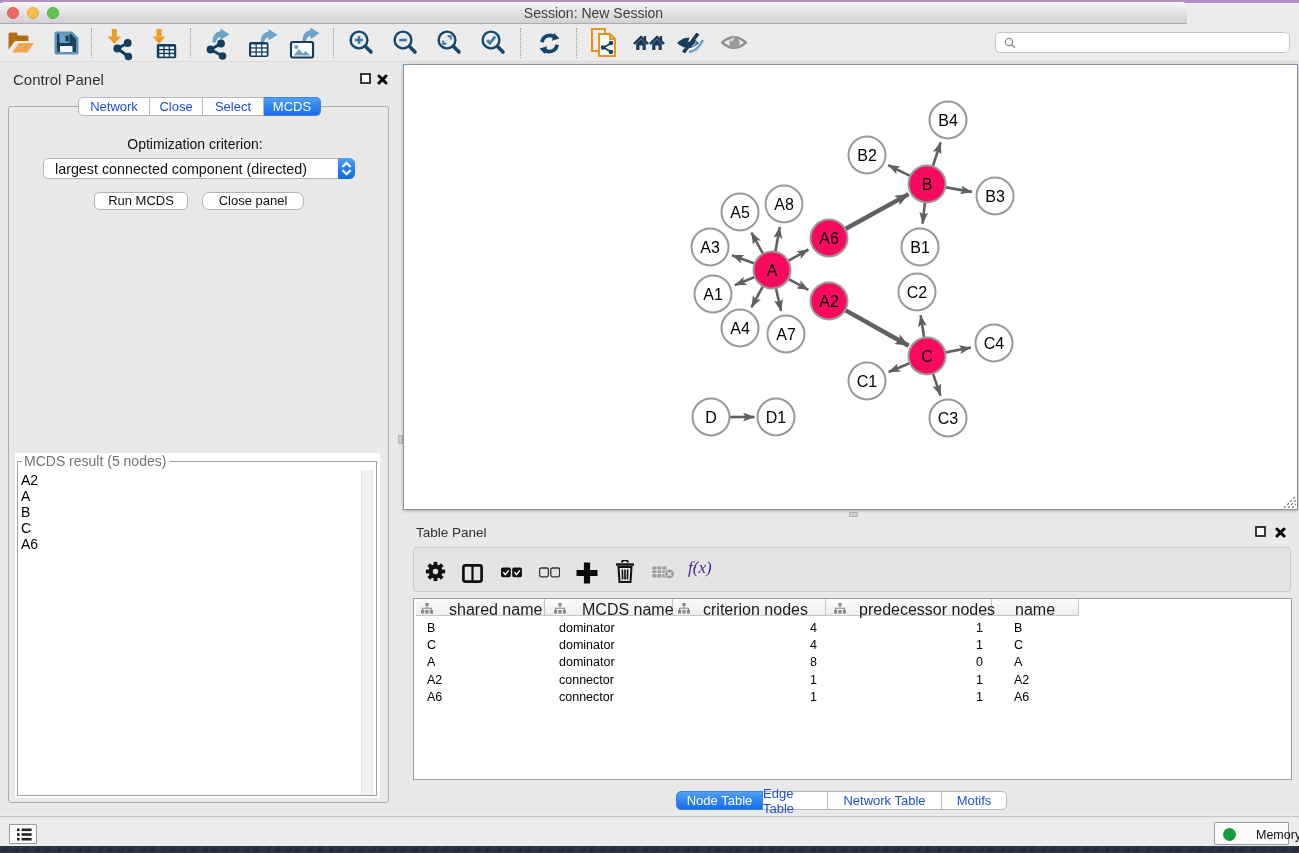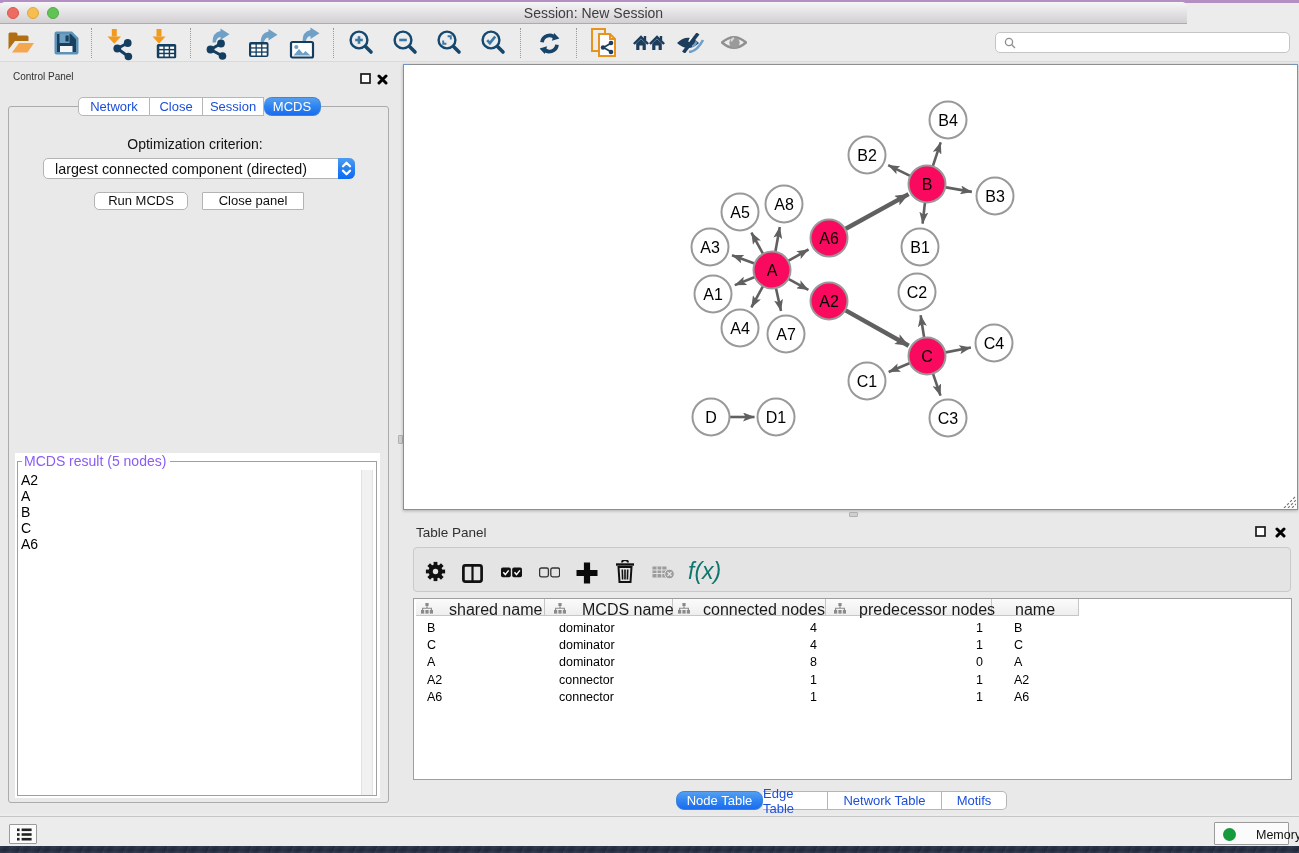--- a/index.html
+++ b/index.html
@@ -7,21 +7,21 @@
   font-family:"Liberation Sans", sans-serif; background:#ECECEC; }
 .abs { position:absolute; }
 .tl { border-radius:50%; width:12px; height:12px; position:absolute; top:4.5px; }
 svg { display:block; }
 .icon { position:absolute; }
 .tabseg { position:absolute; display:flex; height:19px; font-size:13px; }
 .tabseg div { background:#fff; border:1px solid #B6B6B6; border-left:none;
   display:flex; align-items:center; justify-content:center; color:#1d4ed8; }
 .tabseg div:first-child { border-left:1px solid #B6B6B6; border-radius:5px 0 0 5px; }
 .tabseg div:last-child { border-radius:0 5px 5px 0; }
-.tabseg div.sel { background:linear-gradient(180deg,#559FF1 0%,#3287EF 45%,#1A6CF1 100%); color:#fff; border-color:#3D85D8;border-radius:8px; }
+.tabseg div.sel { background:linear-gradient(180deg,#559FF1 0%,#3287EF 45%,#1A6CF1 100%); color:#fff; border-color:#3D85D8; }
 
 .ht { font-size:16px; color:#1a1a1a; }
 .rowtxt { font-size:12.5px; color:#000; line-height:17.2px; }
 </style>
 </head>
 <body>
 
 <div class="abs" style="left:0;top:0;width:1299px;height:3px;background:#B38FC4"></div>
 
 <div class="abs" style="left:0;top:2px;width:1187px;height:22px;background:linear-gradient(180deg,#F7F6F7 0%,#E2E0E2 55%,#D2D0D2 100%);border-bottom:1px solid #ACACAC;border-radius:5px 5px 0 0">
@@ -192,55 +192,55 @@
 </svg>
 
 <svg class="icon" style="left:721px;top:34px" width="26" height="17" viewBox="0 0 26 17">
  <path d="M1,8.5 Q13,-2 25,8.5 Q13,19 1,8.5 z" fill="none" stroke="#909090" stroke-width="2.4"></path>
  <circle cx="13.5" cy="8.8" r="5.2" fill="#9A9A9A"></circle>
  <path d="M10.5,7.5 a3.5,3.5 0 0 1 2.6,-3.4" fill="none" stroke="#D9D9D9" stroke-width="1.8"></path>
 </svg>
 
 <div class="abs" style="left:0;top:62px;width:1299px;height:752px;background:#E9E9E9"></div>
 
-<div class="abs" style="left:13px;top:70.5px;font-size:10px;color:#303030">Control Panel</div>
+<div class="abs" style="left:13px;top:70.5px;font-size:15px;color:#303030">Control Panel</div>
 <svg class="icon" style="left:359.5px;top:72.5px" width="11" height="11" viewBox="0 0 11 11">
     <rect x="1" y="1" width="9" height="9" fill="#fff" stroke="#1a1a1a" stroke-width="1.7"></rect>
   </svg>
 <svg class="icon" style="left:377px;top:73.5px" width="11" height="11" viewBox="0 0 11 11">
     <path d="M2,2 L9,9 M9,2 L2,9" stroke="#000" stroke-width="3" stroke-linecap="round"></path>
   </svg>
 
 <div class="abs" style="left:8px;top:106px;width:381px;height:697px;border:1px solid #ABABAB;border-radius:3px"></div>
 
 <div class="tabseg" style="left:78px;top:97px">
   <div style="width:72px">Network</div>
   <div style="width:53px">Close</div>
-  <div style="width:61px">Session</div>
+  <div style="width:61px">Select</div>
   <div class="sel" style="width:57px">MCDS</div>
 </div>
 
 <div class="abs" style="left:0;top:136px;width:390px;text-align:center;font-size:14px;color:#111">Optimization criterion:</div>
 
 <div class="abs" style="left:43px;top:158px;width:312px;height:21px;background:#fff;border:1px solid #B3B3B3;border-radius:5px">
   <div class="abs" style="left:11px;top:2px;font-size:14.3px;color:#111">largest connected component (directed)</div>
   <div class="abs" style="right:-1px;top:-1px;width:17px;height:21px;border-radius:0 6px 6px 0;background:linear-gradient(180deg,#4C9EF3 0%,#2A82F0 48%,#0A6BF5 100%)">
     <svg width="15" height="17" style="position:absolute;left:1px;top:2px" viewBox="0 0 15 17">
       <path d="M4,6.2 L7.5,2.8 L11,6.2" stroke="#fff" stroke-width="2.3" fill="none" stroke-linecap="round" stroke-linejoin="round"></path>
       <path d="M4,10.8 L7.5,14.2 L11,10.8" stroke="#fff" stroke-width="2.3" fill="none" stroke-linecap="round" stroke-linejoin="round"></path>
     </svg>
   </div>
 </div>
 
 <div class="abs" style="left:94px;top:192px;width:94px;height:18px;background:#fff;border:1px solid #B3B3B3;border-radius:5px;font-size:13px;color:#111;text-align:center;line-height:16px">Run MCDS</div>
-<div class="abs" style="left:202px;top:192px;width:102px;height:18px;background:#fff;border:1px solid #B3B3B3;border-radius:1px;font-size:13px;color:#111;text-align:center;line-height:16px">Close panel</div>
+<div class="abs" style="left:202px;top:192px;width:102px;height:18px;background:#fff;border:1px solid #B3B3B3;border-radius:7px;font-size:13px;color:#111;text-align:center;line-height:16px">Close panel</div>
 
 <div class="abs" style="left:15px;top:453px;width:365px;height:345px;background:#fff"></div>
 <div class="abs" style="left:17px;top:461px;width:360px;height:335px;border:1px solid #A0A0A0"></div>
-<div class="abs" style="left:22px;top:454px;height:14px;background:#fff;padding:0 4px 0 2px;font-size:14px;color:#8b5cf6;line-height:14px">MCDS result (5 nodes)</div>
+<div class="abs" style="left:22px;top:454px;height:14px;background:#fff;padding:0 4px 0 2px;font-size:14px;color:#737373;line-height:14px">MCDS result (5 nodes)</div>
 <div class="abs" style="left:361px;top:470px;width:12px;height:325px;background:#F1F1F1;border-left:1px solid #E2E2E2;border-right:1px solid #E2E2E2"></div>
 <div class="abs" style="left:21px;top:472px;font-size:14px;line-height:16.1px;color:#000">A2<br>A<br>B<br>C<br>A6</div>
 
 <div class="abs" style="left:398px;top:435px;width:5px;height:9px;background:#CFCFCF;border:1px solid #B0B0B0;border-radius:1px"></div>
 
 <div class="abs" style="left:403px;top:64px;width:895px;height:446px;background:#fff;border:1px solid #8E8E8E;box-shadow:0 1px 3px rgba(0,0,0,0.25)">
   <svg class="abs" style="left:-1px;top:-1px" width="6" height="6" viewBox="0 0 6 6">
       <path d="M0,6 L0,0 L6,0" fill="none" stroke="#6A95D8" stroke-width="1.6"></path>
     </svg>
     <svg class="abs" style="right:-1px;top:-1px" width="6" height="6" viewBox="0 0 6 6">
@@ -389,21 +389,21 @@
   <g stroke="#E4E4E4" stroke-width="1">
       <line x1="0.5" y1="4" x2="14.5" y2="4"></line>
       <line x1="0.5" y1="7.5" x2="14.5" y2="7.5"></line>
       <line x1="5" y1="0.5" x2="5" y2="11.5"></line>
       <line x1="9.8" y1="0.5" x2="9.8" y2="11.5"></line>
     </g>
   <circle cx="17.5" cy="8" r="4.8" fill="#9C9C9C" stroke="#E4E4E4" stroke-width="1"></circle>
   <path d="M15.5,6 l4,4 M19.5,6 l-4,4" stroke="#E4E4E4" stroke-width="1.4"></path>
 </svg>
 
-<div class="abs" style="left:688px;top:558px;font-family:Liberation Sans, sans-serif;font-style:italic;font-size:23px;color:#0f766e">f(x)</div>
+<div class="abs" style="left:688px;top:558px;font-family:Liberation Serif, serif;font-style:italic;font-size:17px;color:#4c1d95">f(x)</div>
 
 <div class="abs" style="left:413px;top:598px;width:879px;height:182px;background:#fff;border:1px solid #9E9E9E"></div>
 
 <div class="abs" style="left:416px;top:599px;width:662px;height:17px;background:linear-gradient(180deg,#FBFBFB,#EEEEEE);border-bottom:1px solid #C6C6C6"></div>
 <div class="abs" style="left:544px;top:599px;width:1px;height:17px;background:#C6C6C6"></div>
 <div class="abs" style="left:672px;top:599px;width:1px;height:17px;background:#C6C6C6"></div>
 <div class="abs" style="left:825px;top:599px;width:1px;height:17px;background:#C6C6C6"></div>
 <div class="abs" style="left:991px;top:599px;width:1px;height:17px;background:#C6C6C6"></div>
 <div class="abs" style="left:1078px;top:599px;width:1px;height:17px;background:#C6C6C6"></div>
 <svg class="abs" style="left:420.5px;top:602.5px" width="12" height="11" viewBox="0 0 12 11">
@@ -437,21 +437,21 @@
  <g fill="#8A8A8A">
       <rect x="4.4" y="0" width="3.2" height="3"></rect>
       <rect x="0" y="7" width="3.2" height="3.6"></rect>
       <rect x="4.4" y="7" width="3.2" height="3.6"></rect>
       <rect x="8.8" y="7" width="3.2" height="3.6"></rect>
     </g>
  <path d="M6,3 V5.2 M1.6,7 V5.2 H10.4 V7" fill="none" stroke="#8A8A8A" stroke-width="1.1"></path>
 </svg>
 <div class="abs ht" style="left:449px;top:601px">shared name</div>
 <div class="abs ht" style="left:582px;top:601px">MCDS name</div>
-<div class="abs ht" style="left:703px;top:601px">connected nodes</div>
+<div class="abs ht" style="left:703px;top:601px">criterion nodes</div>
 <div class="abs ht" style="left:859px;top:601px">predecessor nodes</div>
 <div class="abs ht" style="left:1015px;top:601px">name</div>
 
 <div class="abs rowtxt" style="left:427px;top:620px">B<br>C<br>A<br>A2<br>A6</div>
 <div class="abs rowtxt" style="left:559px;top:620px">dominator<br>dominator<br>dominator<br>connector<br>connector</div>
 <div class="abs rowtxt" style="left:700px;top:620px;width:117px;text-align:right">4<br>4<br>8<br>1<br>1</div>
 <div class="abs rowtxt" style="left:860px;top:620px;width:123px;text-align:right">1<br>1<br>0<br>1<br>1</div>
 <div class="abs rowtxt" style="left:1014px;top:620px">B<br>C<br>A<br>A2<br>A6</div>
 
 <div class="tabseg" style="left:676px;top:791px">

